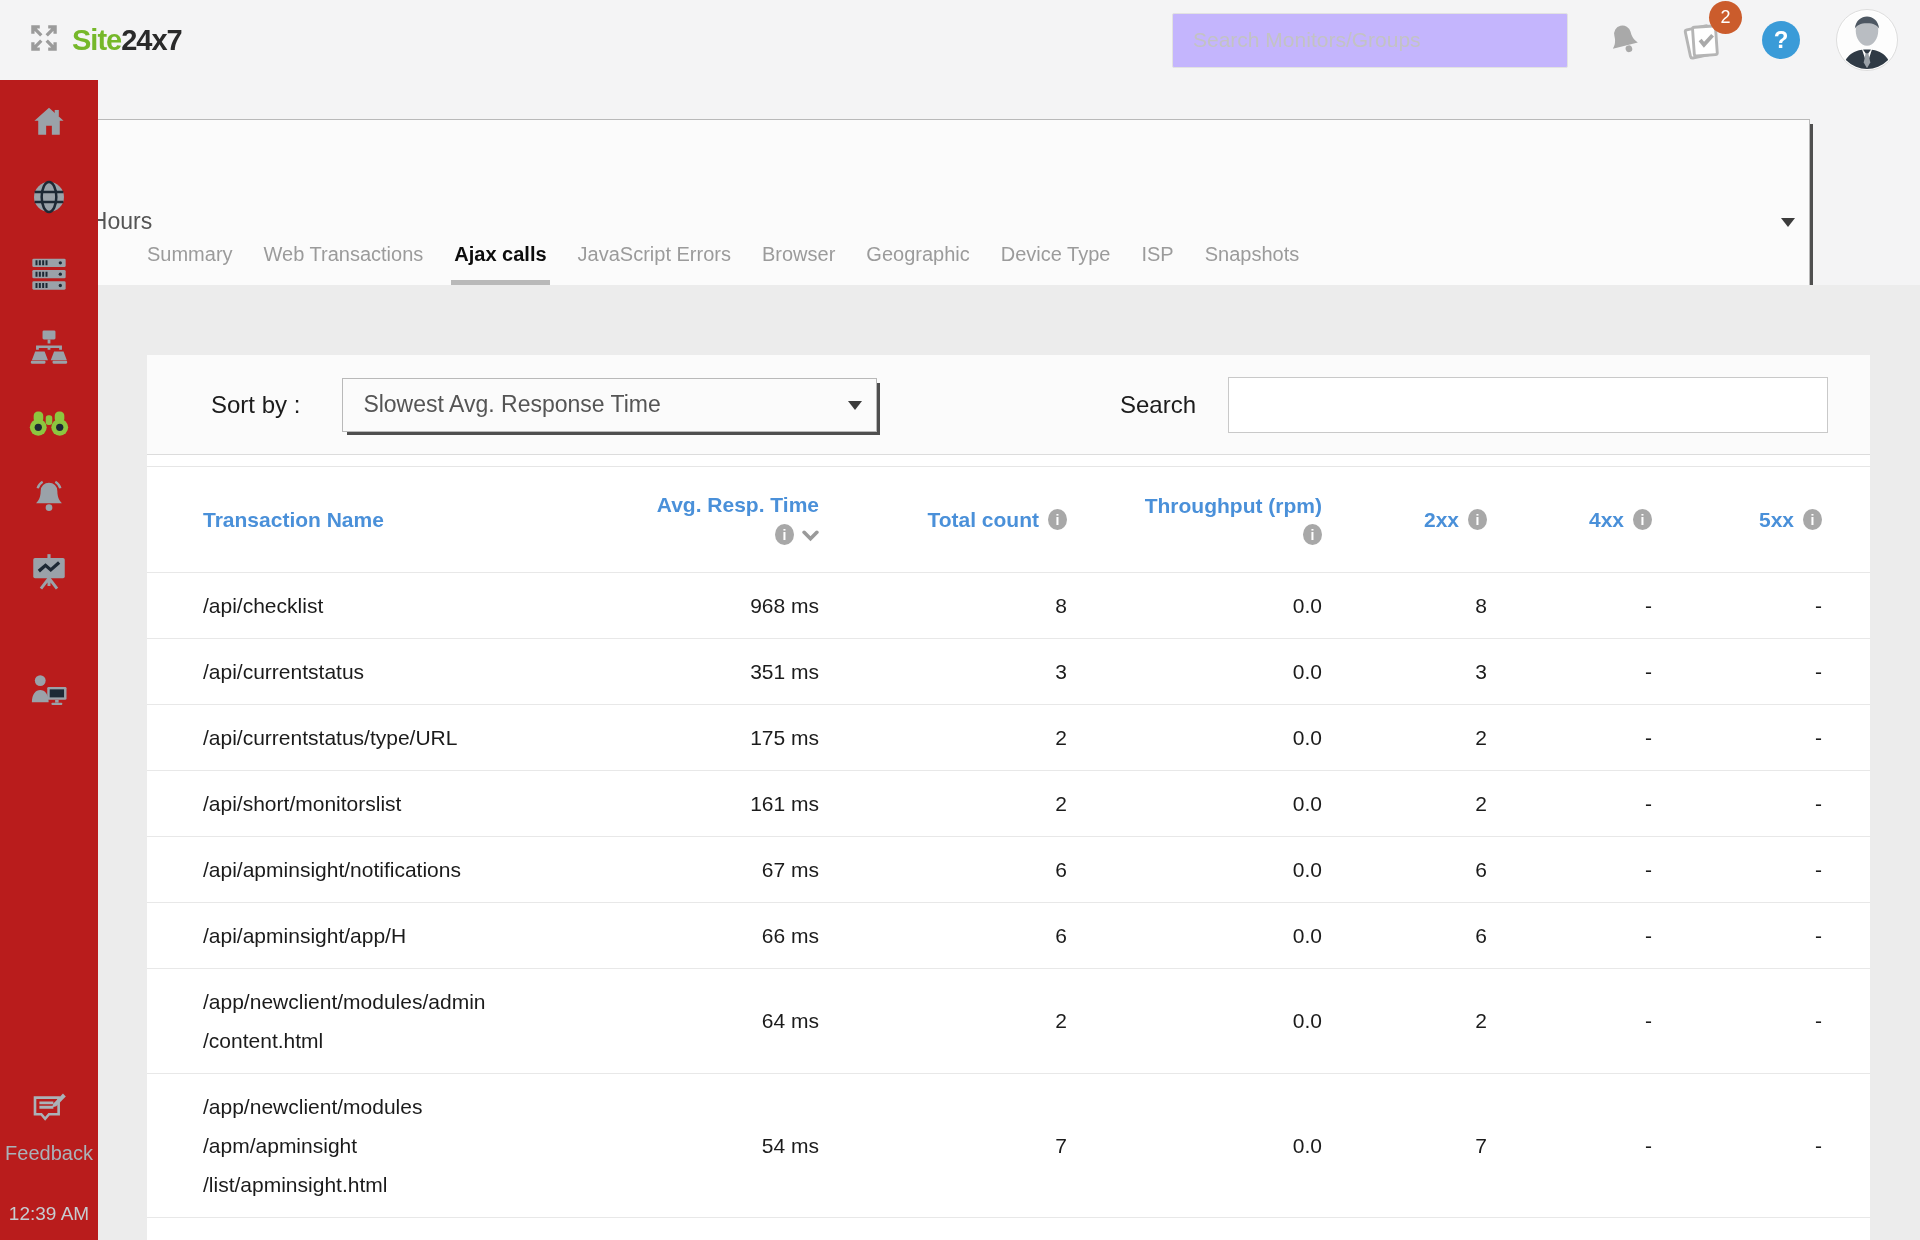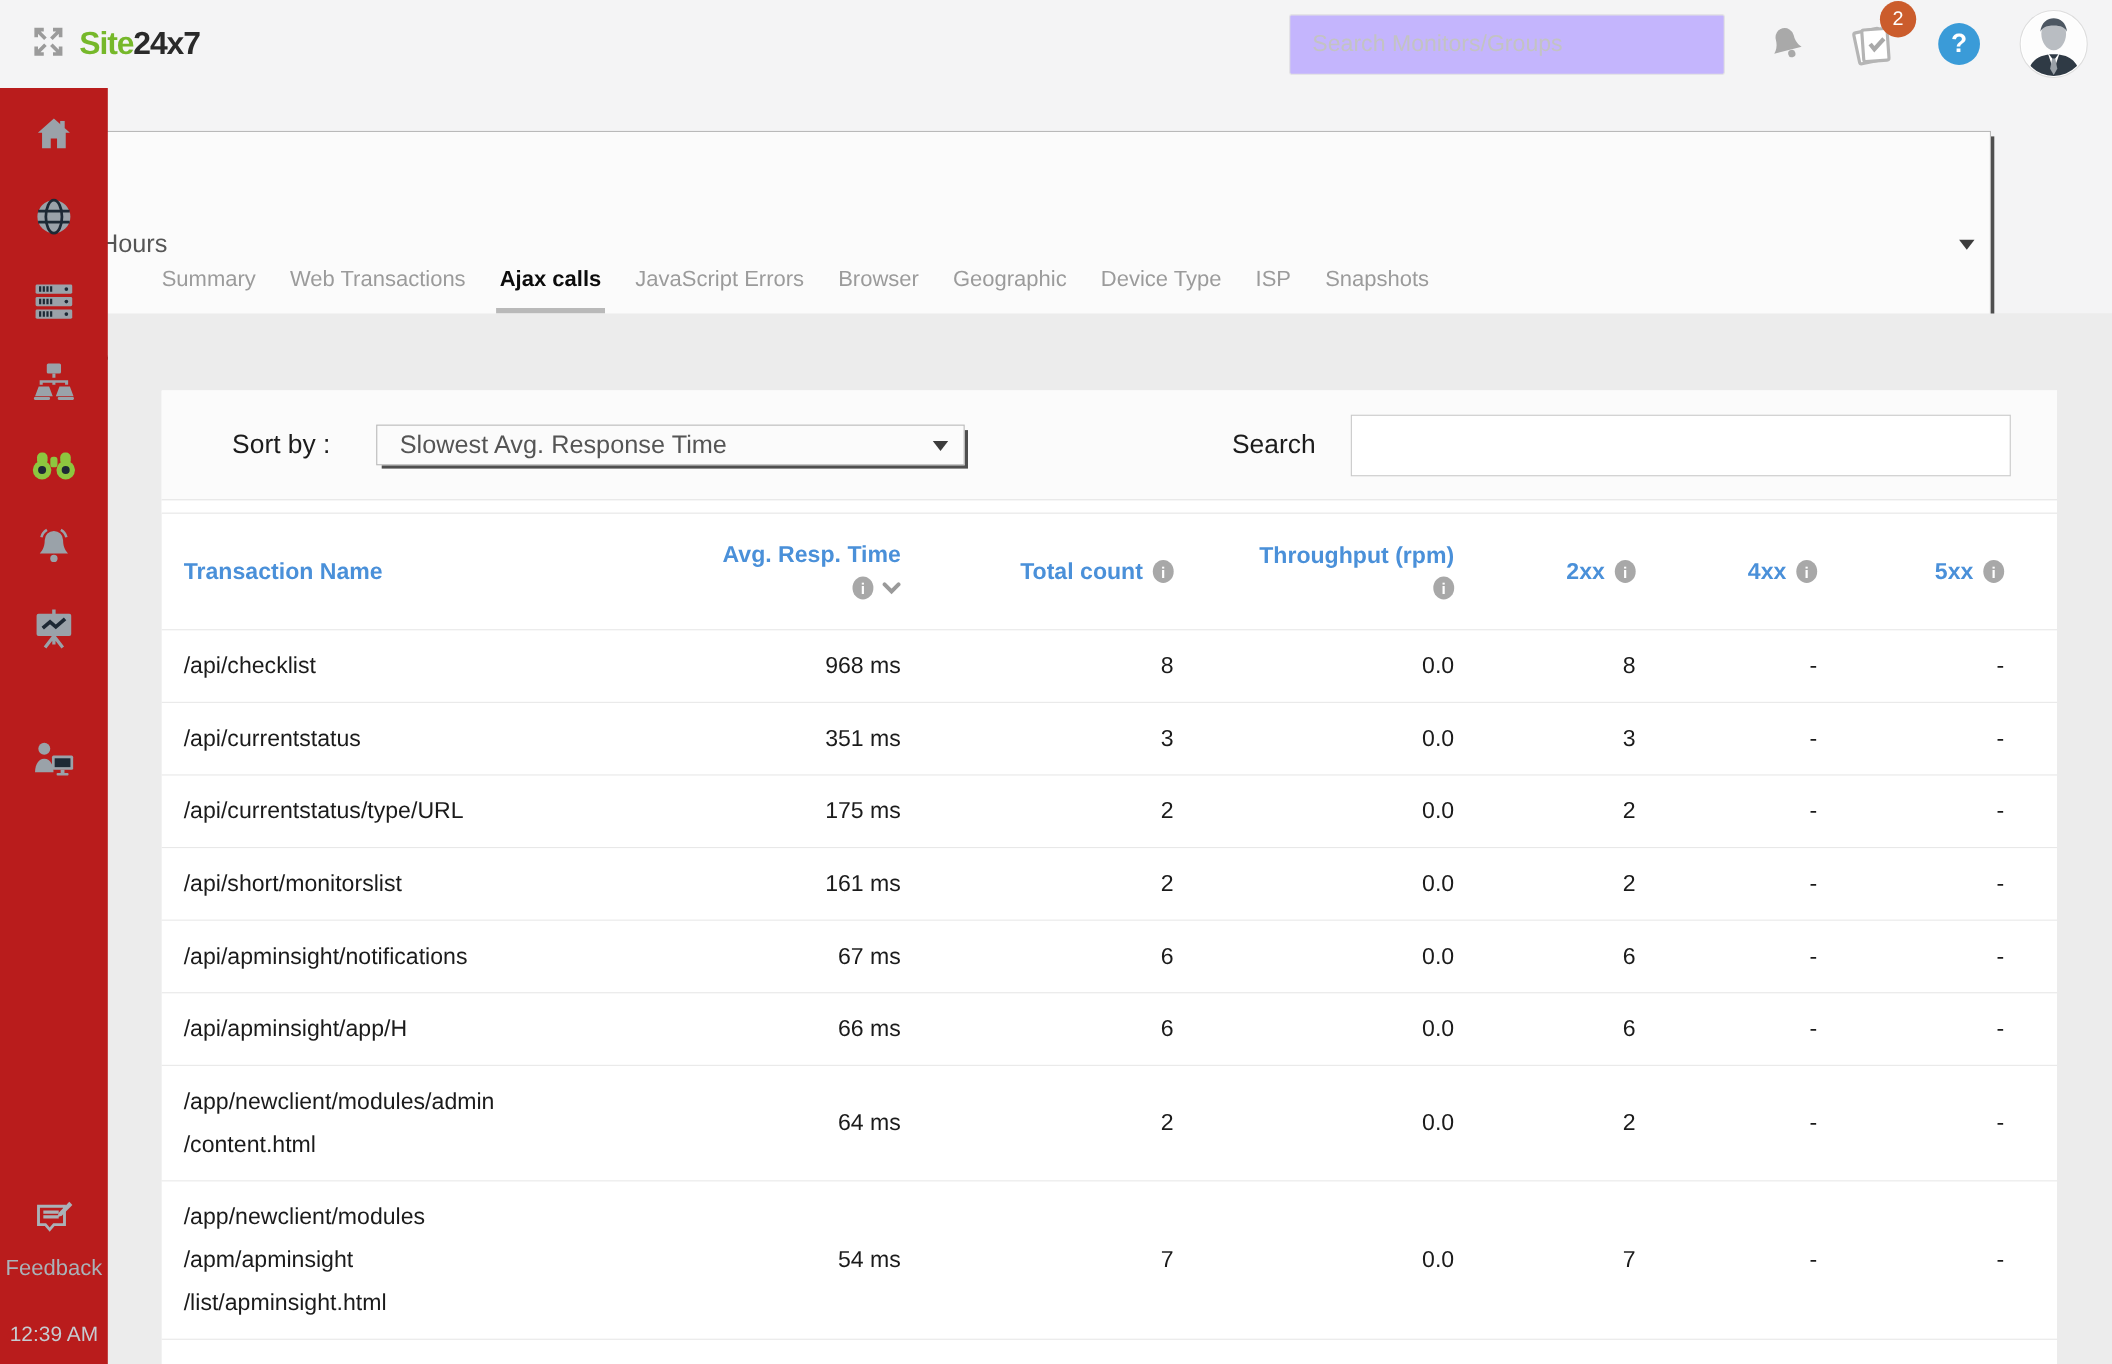--- a/index.html
+++ b/index.html
@@ -46,26 +46,26 @@
   .tab { position:relative; font-size:20px; color:#9b9b9b; padding-bottom:19px; cursor:pointer; white-space:nowrap; }
   .tab.active { color:#0c0c0c; font-weight:bold; }
   .tab.active::after { content:""; position:absolute; left:-3px; right:-3px; bottom:0; height:5px; background:#b9b9b9; }
 
   .section-gray { position:absolute; top:205px; left:0; right:0; bottom:0; background:#ececec; }
 
   
   .panel { position:absolute; top:70px; left:49px; width:1723px; background:#fff; }
   .sort-row { height:100px; background:#fbfbfb; display:flex; align-items:center; border-bottom:1px solid #dcdcdc; }
   .sort-label { margin-left:64px; font-size:24px; font-weight:500; color:#1c1c1c; }
-  .sort-select { margin-left:42px; width:535px; height:37px; }
+  .sort-select { margin-left:42px; width:535px; height:54px; }
   .search-label { margin-left:auto; font-size:24px; font-weight:500; color:#1c1c1c; }
   .table-search { margin-left:32px; margin-right:42px; width:600px; height:56px; background:#fff; border:1px solid #c9c9c9; font-size:22px; color:#333; padding:0 16px; outline:none; }
   .divider-gap { height:12px; background:#fff; border-bottom:1px solid #e6e6e6; }
 
-  .grid-row { display:grid; grid-template-columns:1fr 240px 248px 255px 165px 165px 170px; padding:0 48px 0 20px; align-items:center; }
+  .grid-row { display:grid; grid-template-columns:1fr 240px 248px 255px 165px 165px 170px; padding:0 48px 0 56px; align-items:center; }
   .thead { height:105px; color:#4a90d9; font-weight:bold; font-size:21px; }
   .th { display:flex; justify-content:flex-end; align-items:center; gap:9px; text-align:right; cursor:pointer; }
   .th.first { justify-content:flex-start; text-align:left; }
   .th.stacked { flex-direction:column; align-items:flex-end; gap:6px; }
   .th .sub { display:flex; align-items:center; gap:8px; }
   .info-i { display:inline-flex; width:19px; height:21px; border-radius:50%; background:#a8a8a8; color:#fff; font-size:14px; font-weight:bold; font-style:normal; align-items:center; justify-content:center; flex:none; }
 
   .trow { min-height:65px; border-top:1px solid #e8e8e8; font-size:21px; color:#1b1b1b; cursor:pointer; }
   .cell.name { white-space:pre-line; line-height:39px; padding:13px 0; }
   .cell.num { text-align:right; }

